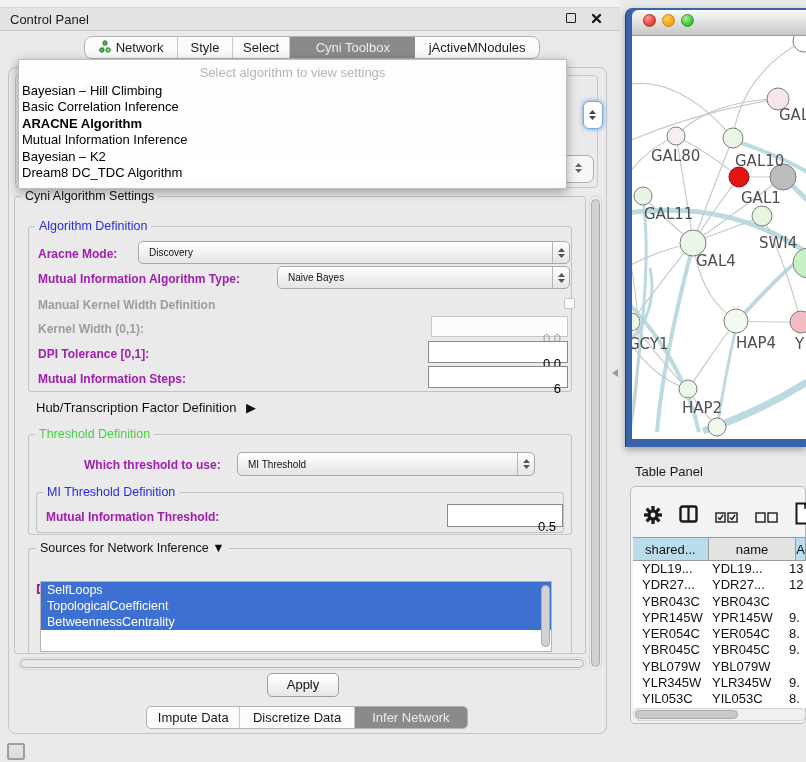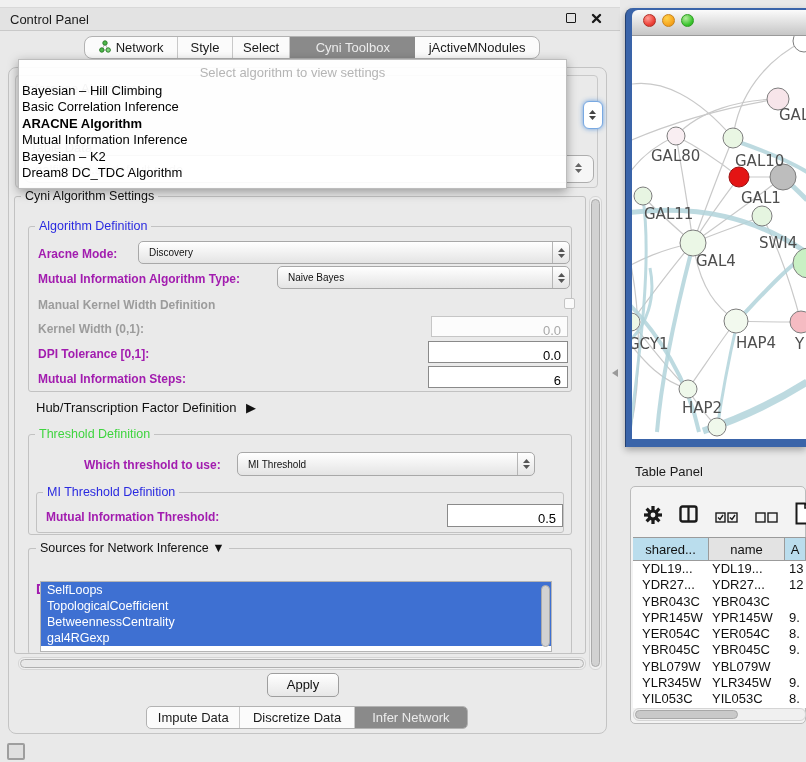--- a/index.html
+++ b/index.html
@@ -42,21 +42,21 @@
   .dd-item.bold { font-weight:bold; }
 
   
   .group { border:1px solid #c2c2c2; border-radius:3px; position:absolute; }
   .legend { position:absolute; top:-8px; left:6px; background:#eaeaea; padding:0 4px; font-size:12.5px; }
   .legend.blue { color:#2a2ae0; }
   .legend.green { color:#3fd43f; }
   .flabel { position:absolute; font-weight:bold; font-size:12px; color:#a21caf; }
   .flabel.disabled { color:#9c9c9c; }
   .tfield { position:absolute; background:#fff; border:1.5px solid #8a8a8a; text-align:right;
-            font-size:13px; padding:6px 6px 0 0; color:#000; }
+            font-size:13px; padding:14px 6px 0 0; color:#000; }
   .tfield.disabled { border:1px solid #c6c6c6; background:#fcfcfc; color:#a8a8a8; }
   .combo { position:absolute; background:linear-gradient(#ffffff,#e4e4e4); border:1px solid #a8a8a8;
            border-radius:5px; display:flex; align-items:center; font-size:10px; }
   .combo .ctext { flex:1; padding-left:10px; }
   .combo .cspin { width:17px; align-self:stretch; border-left:1px solid #b5b5b5; display:flex;
                   align-items:center; justify-content:center; }
   .checkbox { position:absolute; width:11px; height:11px; border:1px solid #c4c4c4; background:#fafafa; border-radius:2px; }
   .attr-list { position:absolute; left:40px; top:581px; width:512px; height:71px; background:#fff;
                border:1px solid #b5b5b5; overflow:hidden; }
   .attr-item { height:16px; line-height:16px; background:#3e70d2; color:#fff; font-size:12.5px; padding-left:6px; }
@@ -233,21 +233,20 @@
 <div class="group" style="left:28px; top:548px; width:544px; height:106px; border-bottom:none"></div>
 <span class="abs" style="left:36px; top:541px; background:#eaeaea; padding:0 4px; font-size:12.5px">
   <span>Sources for Network Inference</span>
   <span>▼</span>
 </span>
 <span class="flabel" style="left:36px; top:581px; font-size:14px">Data Attributes</span>
 <div class="attr-list">
   <div class="attr-item">SelfLoops</div>
   <div class="attr-item">TopologicalCoefficient</div>
   <div class="attr-item">BetweennessCentrality</div>
-  <div class="attr-item">gal4RGexp</div>
 </div>
 <div class="vthumb" style="left:541px; top:585px; width:9px; height:62px"></div>
 
 <div class="hscroll" style="left:18px; top:657px; width:568px; height:13px">
   <div class="hthumb" style="left:1px; top:1px; width:564px; height:9px"></div>
 </div>
 <div class="vscroll" style="left:589px; top:196px; width:13px; height:474px">
   <div class="vthumb" style="left:1px; top:2px; width:9px; height:468px"></div>
 </div>
 
@@ -380,21 +379,21 @@
 </div>
 <div class="abs tp-toolbar-icon" style="left:795px; top:502px">
   <svg width="16" height="23">
       <path d="M1.5,1.5 H10 L14.5,6 V21.5 H1.5 Z" fill="#fff" stroke="#1a1a1a" stroke-width="2"></path>
       <path d="M10,1.5 V6 H14.5" fill="none" stroke="#1a1a1a" stroke-width="1.6"></path>
     </svg>
 </div>
 
 <div class="abs tp-header">
   <div class="tp-hcell hl" style="width:76px">shared...</div>
-  <div class="tp-hcell plain" style="width:76px">name</div>
+  <div class="tp-hcell plain" style="width:88px">name</div>
   <div class="tp-hcell hl" style="flex:1">A</div>
 </div>
 <div class="abs tp-rows" id="tp-rows">
     <div class="tp-row">
       <span class="c1">YDL19...</span>
       <span class="c2">YDL19...</span>
       <span class="c3">13</span>
     </div>
     <div class="tp-row">
       <span class="c1">YDR27...</span>

